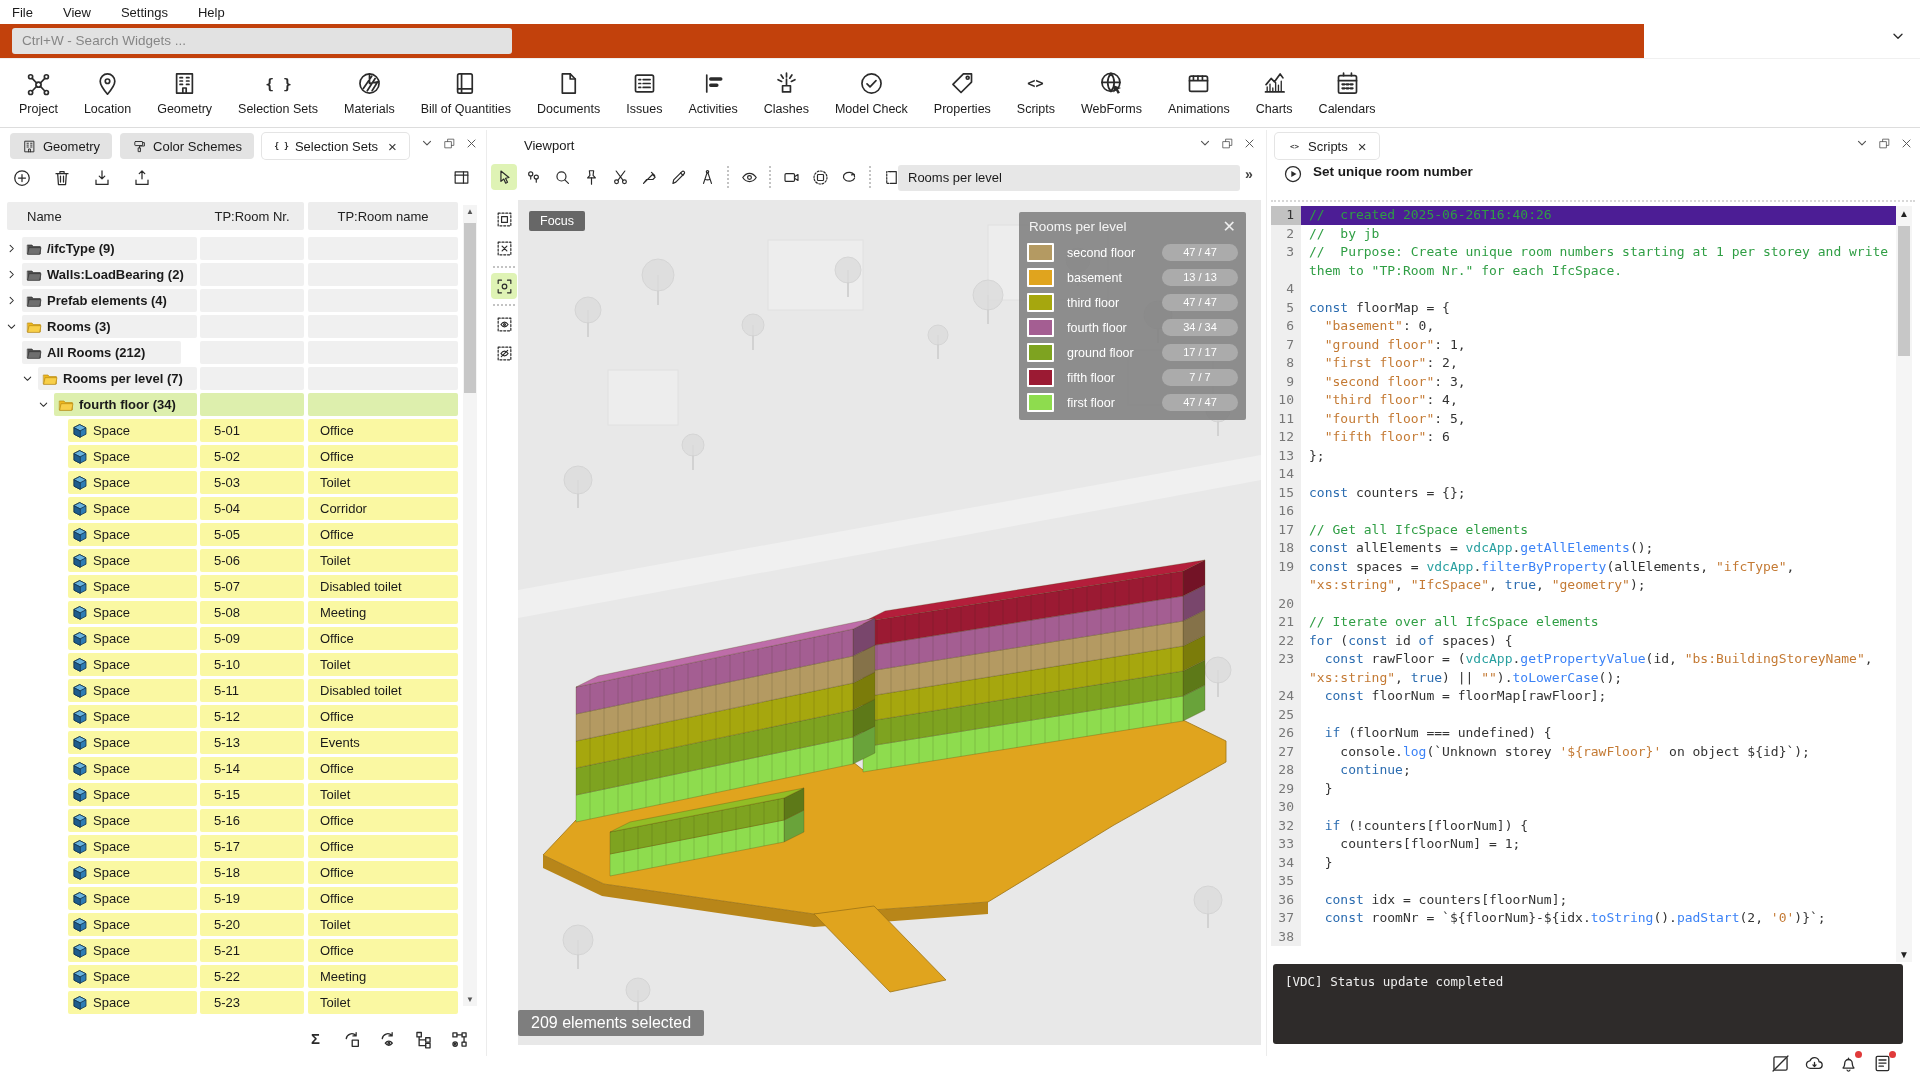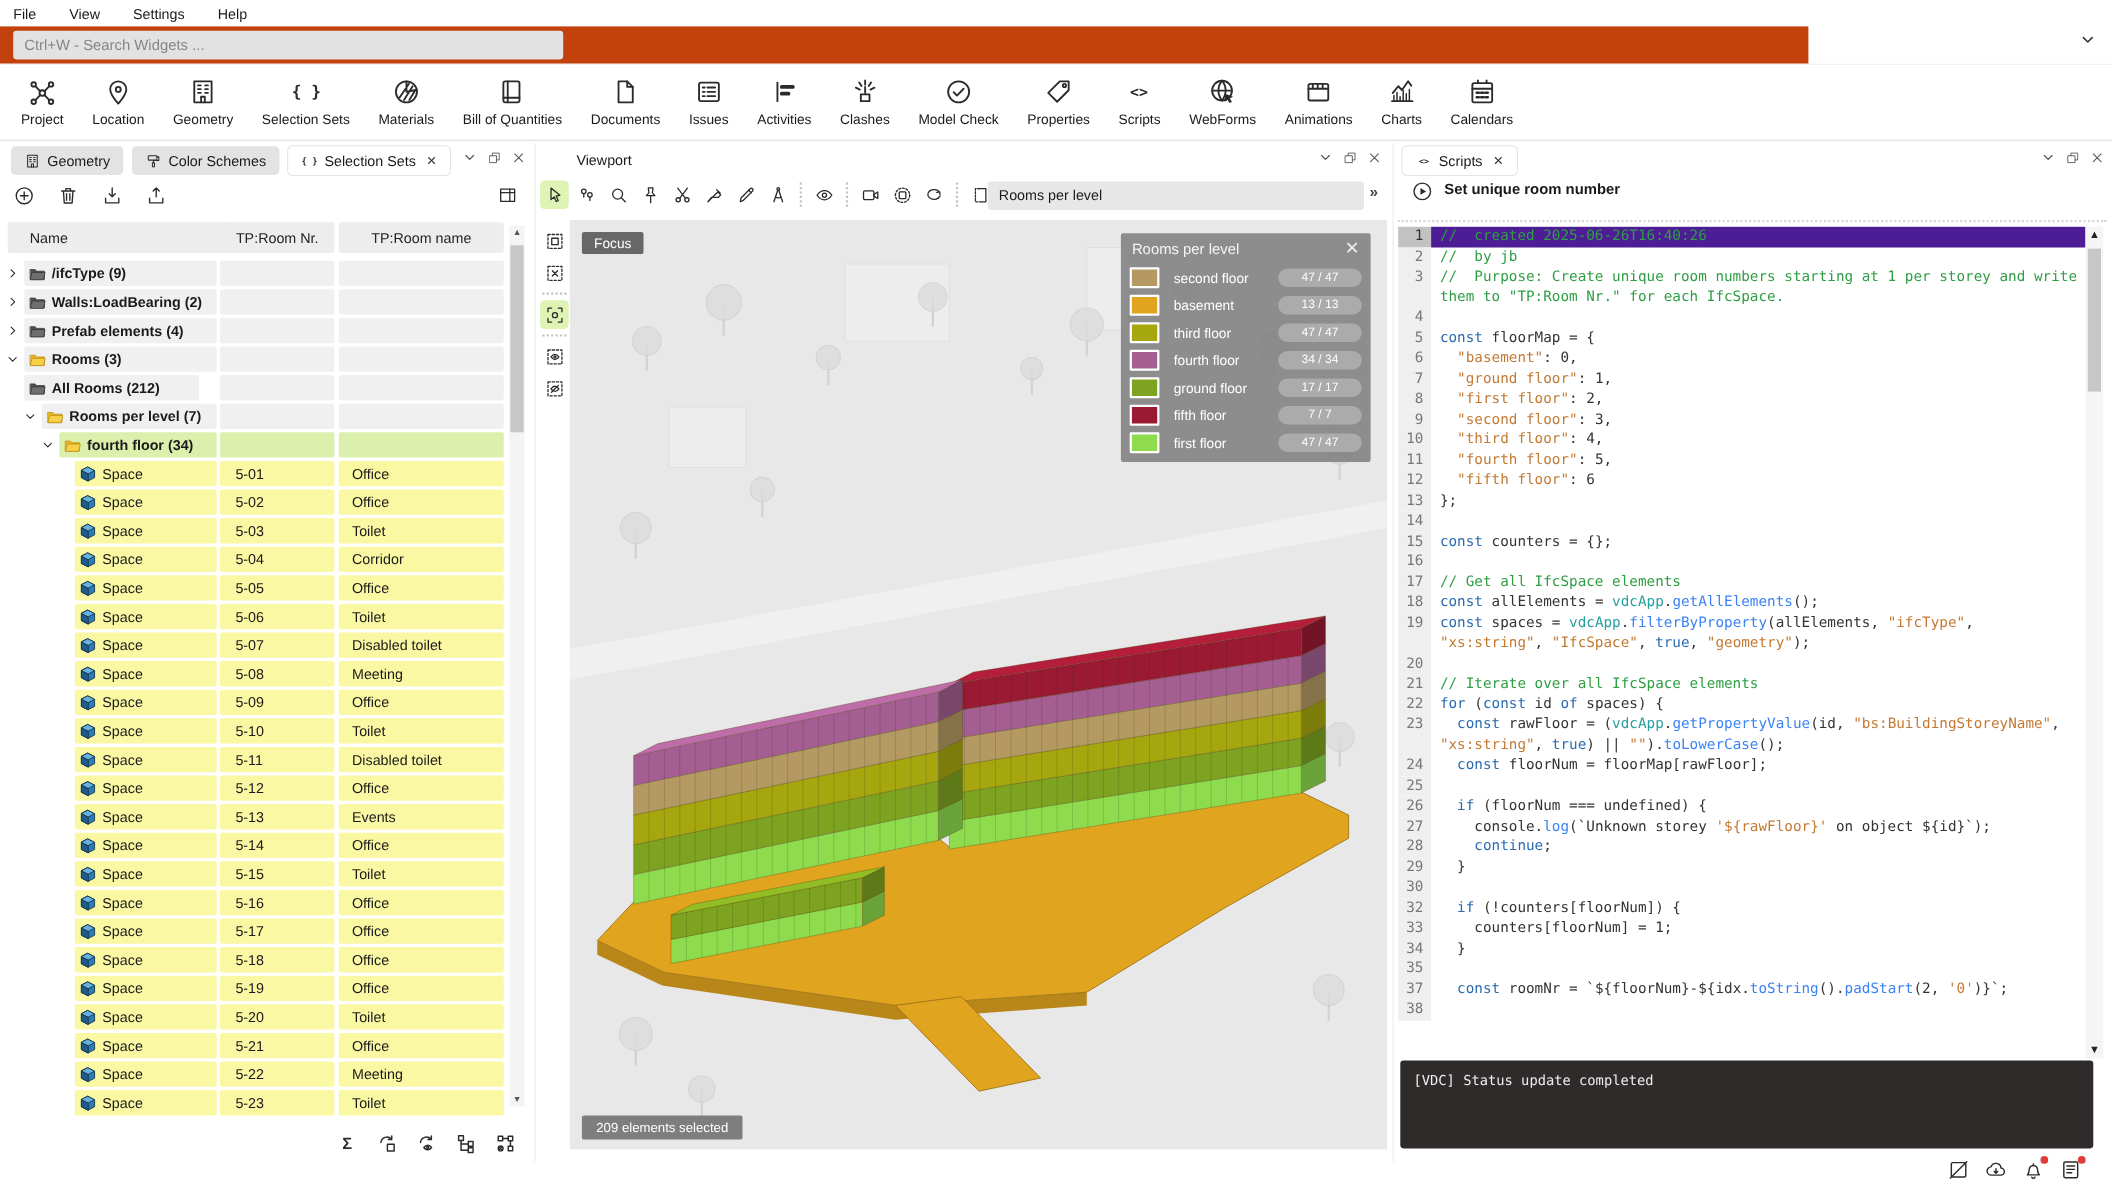--- a/index.html
+++ b/index.html
@@ -53,21 +53,21 @@
   .vp-tools{position:absolute;left:491px;top:164px;display:flex;align-items:center;gap:3px;}
   .vbtn{width:26px;height:26px;display:flex;align-items:center;justify-content:center;border-radius:4px;cursor:default;}
   .vbtn.active{background:#dff3b5;}
   .vsep{width:0;height:22px;border-left:2px dotted #c3c3c3;margin:0 4px;}
   .vp-dropdown{position:absolute;left:898px;top:165px;width:342px;height:26px;background:#e7e7e7;border-radius:3px;
                font-size:13px;line-height:26px;padding-left:10px;box-sizing:border-box;}
   .vp-more{position:absolute;left:1245px;top:166px;font-size:14px;font-weight:bold;color:#444;}
   .canvas{position:absolute;left:518px;top:200px;width:743px;height:845px;background:#e8e8e8;overflow:hidden;}
   .focusbadge{position:absolute;left:11px;top:11px;background:rgba(96,96,96,.95);color:#fff;font-size:12.5px;
               padding:3px 11px;border-radius:2px;}
-  .selbadge{position:absolute;left:11px;bottom:9px;background:rgba(116,116,116,.92);color:#fff;font-size:12px;
+  .selbadge{position:absolute;left:0;bottom:9px;background:rgba(116,116,116,.92);color:#fff;font-size:16px;
             padding:4px 13px;border-radius:2px;}
   .vtools{position:absolute;left:490px;top:206px;width:28px;display:flex;flex-direction:column;align-items:center;gap:3px;}
   .hsep{width:22px;height:0;border-top:2px dotted #c3c3c3;margin:2px 0;}
   
   .legend{position:absolute;right:15px;top:12px;width:227px;background:rgba(128,128,128,.88);border-radius:2px;
           padding-bottom:5px;}
   .lg-head{display:flex;align-items:center;height:28px;padding:0 10px;}
   .lg-title{color:#f5f5f5;font-size:13.5px;flex:1;}
   .lg-x{color:#eee;font-size:16px;cursor:default;}
   .lrow{display:flex;align-items:center;height:25px;padding:0 8px;}
@@ -1211,20 +1211,24 @@
         </div>
         <div class="cl">
           <span class="ln">34</span>
           <span class="ct"><span class="t-p">  }</span></span>
         </div>
         <div class="cl">
           <span class="ln">35</span>
           <span class="ct"></span>
         </div>
         <div class="cl">
+          <span class="ln">36</span>
+          <span class="ct"><span class="t-p">  </span><span class="t-k">const</span><span class="t-p"> idx = counters[floorNum];</span></span>
+        </div>
+        <div class="cl">
           <span class="ln">37</span>
           <span class="ct"><span class="t-p">  </span><span class="t-k">const</span><span class="t-p"> roomNr = `${floorNum}-${idx.</span><span class="t-m">toString</span><span class="t-p">().</span><span class="t-m">padStart</span><span class="t-p">(2, </span><span class="t-s">'0'</span><span class="t-p">)}`;</span></span>
         </div>
         <div class="cl">
           <span class="ln">38</span>
           <span class="ct"></span>
         </div>
       </div>
     <div class="cscroll">
       <div class="carrow" style="top:2px">▲</div>

